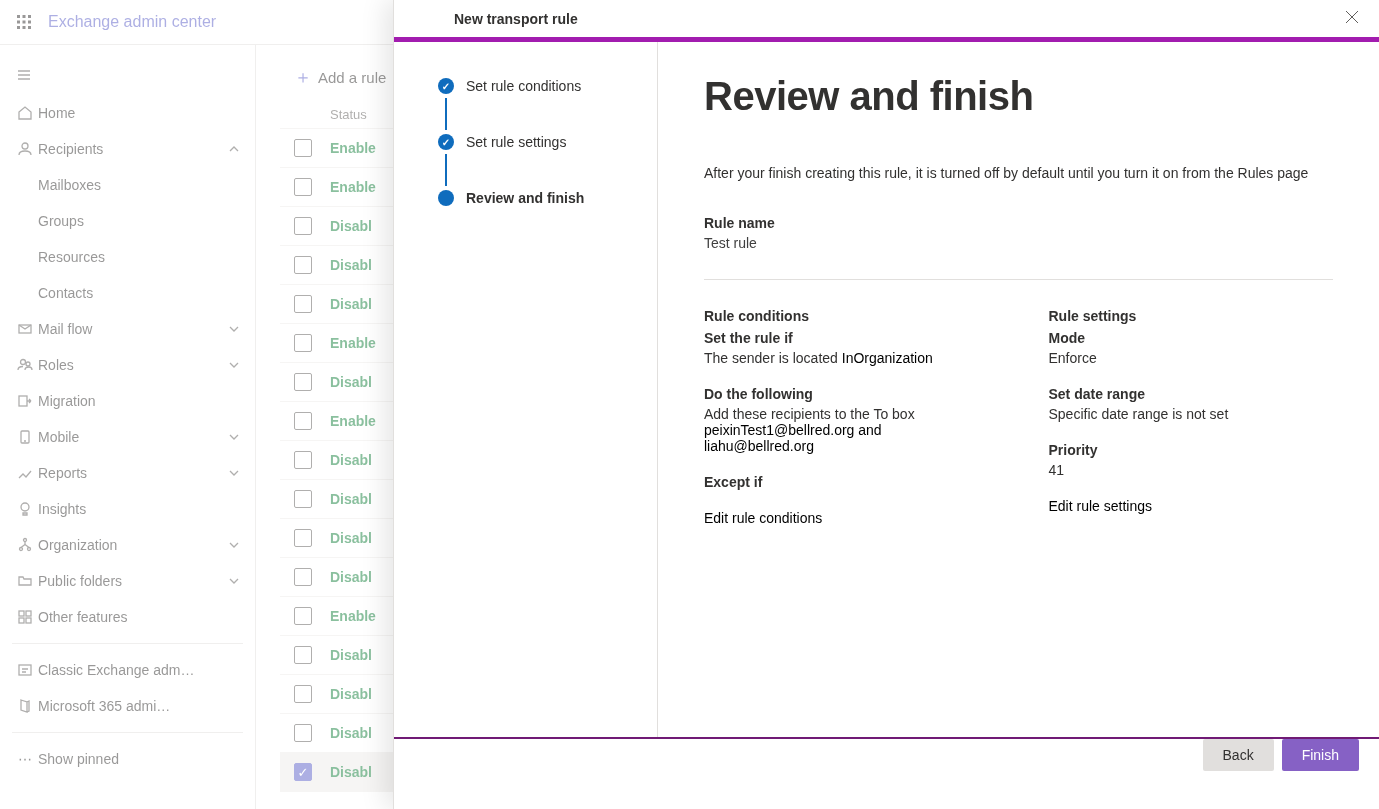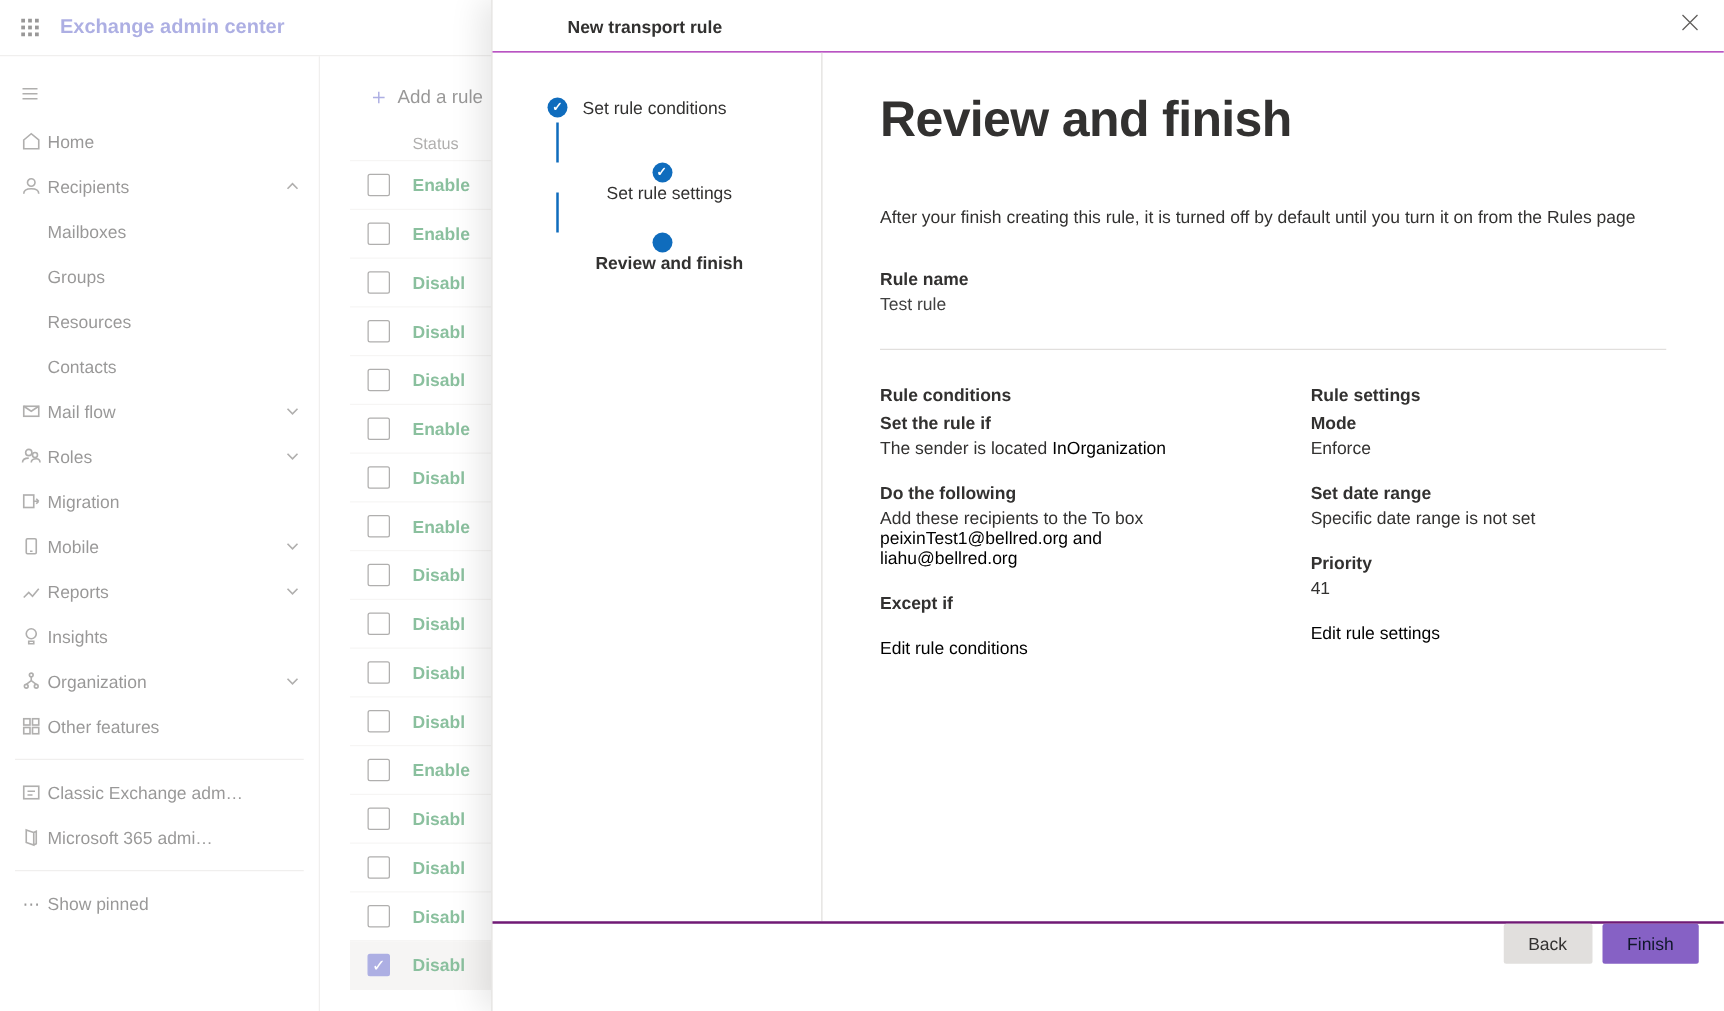--- a/index.html
+++ b/index.html
@@ -27,21 +27,21 @@
     border-bottom: 1px solid #e1dfdd;
   }
   .waffle {
     width: 48px;
     height: 45px;
     display: flex;
     align-items: center;
     justify-content: center;
   }
   .waffle svg { width: 16px; height: 16px; fill: #323130; }
-  .app-title { font-size: 16px; font-weight: 700; color: #5b5fc7; }
+  .app-title { font-size: 16px; font-weight: 400; color: #5b5fc7; }
   .bg-body { flex: 1; display: flex; }
   .sidebar {
     width: 256px;
     border-right: 1px solid #e1dfdd;
     padding-top: 10px;
     display: flex;
     flex-direction: column;
   }
   .hamburger {
     width: 40px; height: 40px;
@@ -100,33 +100,33 @@
     width: 986px;
     background: #ffffff;
     border-left: 1px solid #e1dfdd;
     box-shadow: -8px 0 24px rgba(0,0,0,0.1);
     display:flex; flex-direction:column;
   }
   .panel-header {
     height: 42px;
     display:flex; align-items:center; justify-content:space-between;
     padding: 0 20px 0 60px;
-    border-bottom: 1px solid #a21caf;
+    border-bottom: 5px solid #a21caf;
   }
   .panel-header .title { font-size: 14px; font-weight:600; }
   .panel-header .close { cursor:pointer; color:#605e5c; font-size:16px; }
   .panel-body { flex:1; display:flex; overflow:hidden; }
   .steps-col {
     width: 264px; border-right: 1px solid #e1dfdd;
     padding: 32px 24px 24px 44px;
   }
   .step {
     display:flex; align-items:center; height:24px; position:relative;
   }
-  .step + .step { margin-top: 32px; flex-direction: column; }
+  .step + .step { margin-top: 32px; }
   .step::before {
     content:"";
     position:absolute;
     left: 7px; top: -32px; height: 32px; width: 2px;
     background: #0f6cbd;
   }
   .step:first-child::before { display:none; }
   .step .dot {
     width: 16px; height:16px; border-radius:50%;
     background:#0f6cbd; margin-right: 12px;
@@ -158,21 +158,21 @@
     height: 72px; border-top: 2px solid #701a75;
     display:flex; justify-content:flex-end;
     padding: 0 20px; gap: 8px;
   }
   .btn {
     height: 32px; padding: 0 20px; border:none; border-radius:2px;
     font-size:14px; cursor:pointer;
     font-family: inherit;
   }
   .btn-secondary { background:#e1dfdd; color:#323130; }
-  .btn-primary { background:#5b2e91; color:#0f172a; }
+  .btn-primary { background:#5b2e91; color:#ffffff; }
   .btn-primary { background:#7719aa; }
   .btn-primary { background:#6b2fbb; }
   
   .btn-primary { background:#7a29c2; }
   .btn-primary { background:#881798; } 
   .btn-primary { background:#7e3ff2; }
   
   .btn-primary { background:#881798; }
   .btn-primary { background:#7a29c2; }
   .btn-primary { background:#8661c5; }
@@ -338,20 +338,33 @@
         <span class="label">Organization</span>
         <span class="chev">
             <svg class="icon16" viewBox="0 0 16 16">
               <path d="M4 6l4 4 4-4"></path>
             </svg>
           </span>
       </div>
       <div class="nav-item">
         <span class="icon">
             <svg class="icon16" viewBox="0 0 16 16">
+              <path d="M2 4h4l1 2h7v6H2z"></path>
+            </svg>
+          </span>
+        <span class="label">Public folders</span>
+        <span class="chev">
+            <svg class="icon16" viewBox="0 0 16 16">
+              <path d="M4 6l4 4 4-4"></path>
+            </svg>
+          </span>
+      </div>
+      <div class="nav-item">
+        <span class="icon">
+            <svg class="icon16" viewBox="0 0 16 16">
               <rect x="2" y="2" width="5" height="5"></rect>
               <rect x="9" y="2" width="5" height="5"></rect>
               <rect x="2" y="9" width="5" height="5"></rect>
               <rect x="9" y="9" width="5" height="5"></rect>
             </svg>
           </span>
         <span class="label">Other features</span>
       </div>
 
       <div class="nav-divider"></div>

